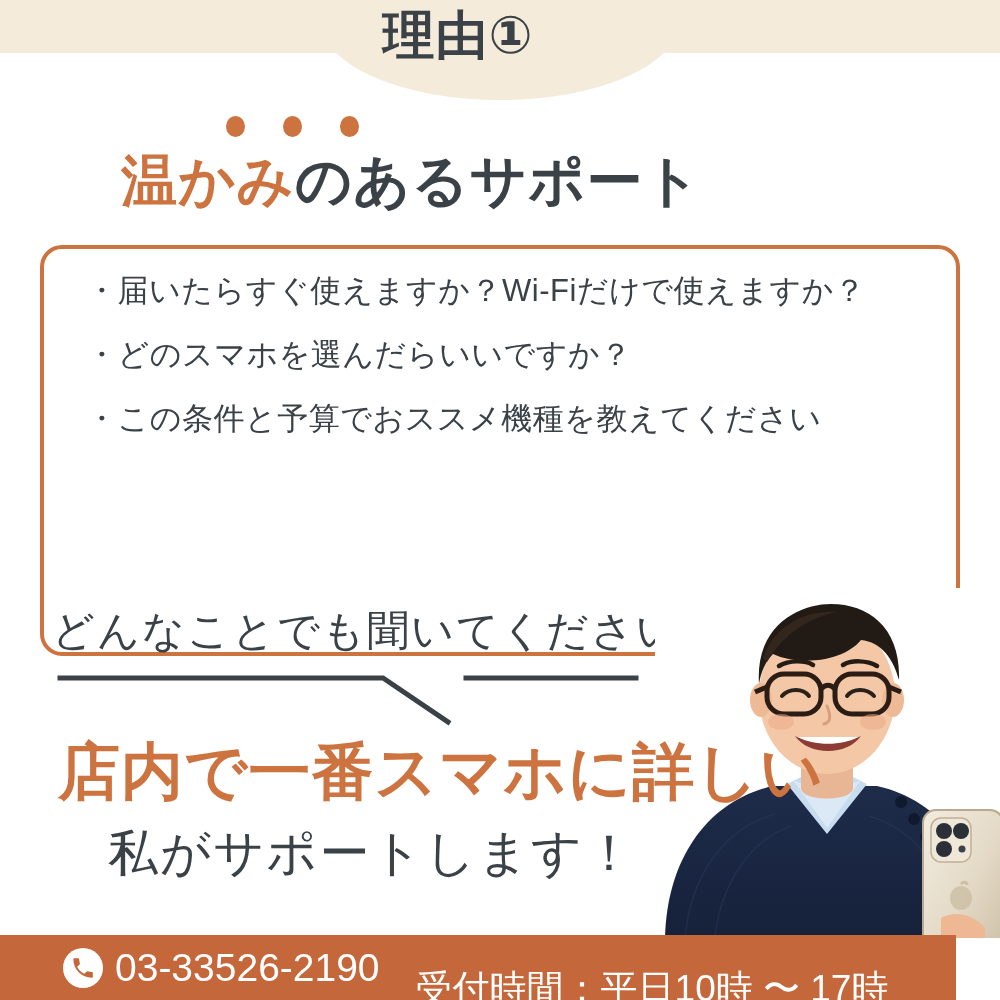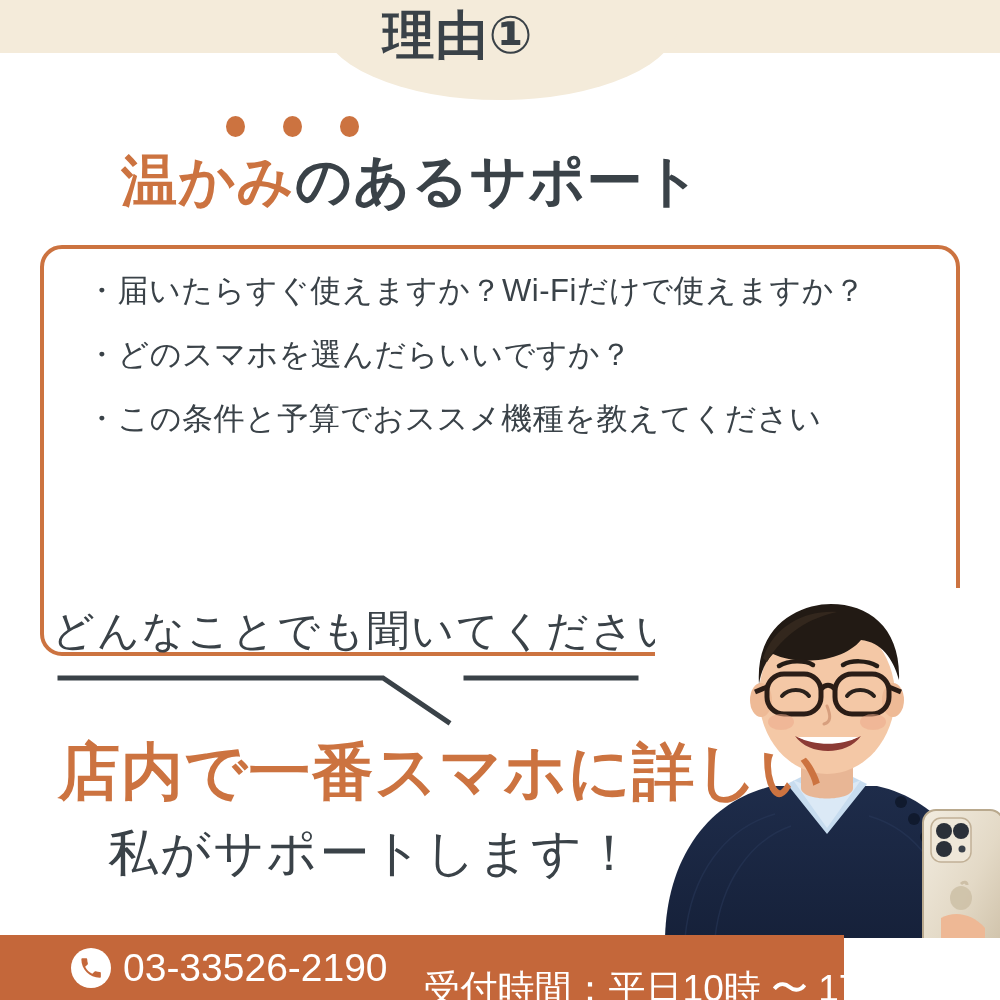--- a/index.html
+++ b/index.html
@@ -87,23 +87,23 @@
   }
 
   
   #staff-photo{
     position:absolute; left:655px; top:588px; width:345px; height:350px; z-index:5;
     overflow:hidden;
   }
 
   
   #footer-bar{
-    position:absolute; left:0; top:935px; width:844px; height:65px;
+    position:absolute; left:0; top:935px; width:956px; height:65px;
     background:#c4673a; z-index:8;
-    display:flex; align-items:center;padding-left:8px;
+    display:flex; align-items:center;
   }
   #phone-icon{
     margin-left:63px; width:40px; height:40px; flex:0 0 40px;
     background:#ffffff; border-radius:50%;
     display:flex; align-items:center; justify-content:center;
   }
   #phone-number{
     margin-left:12px; color:#ffffff; font-size:39px; font-weight:500;
     letter-spacing:0px; line-height:1; white-space:nowrap;
   }

